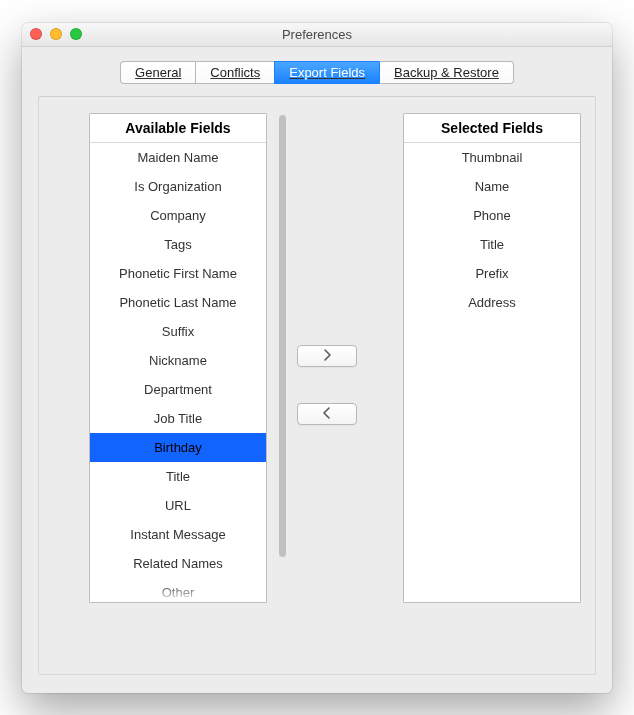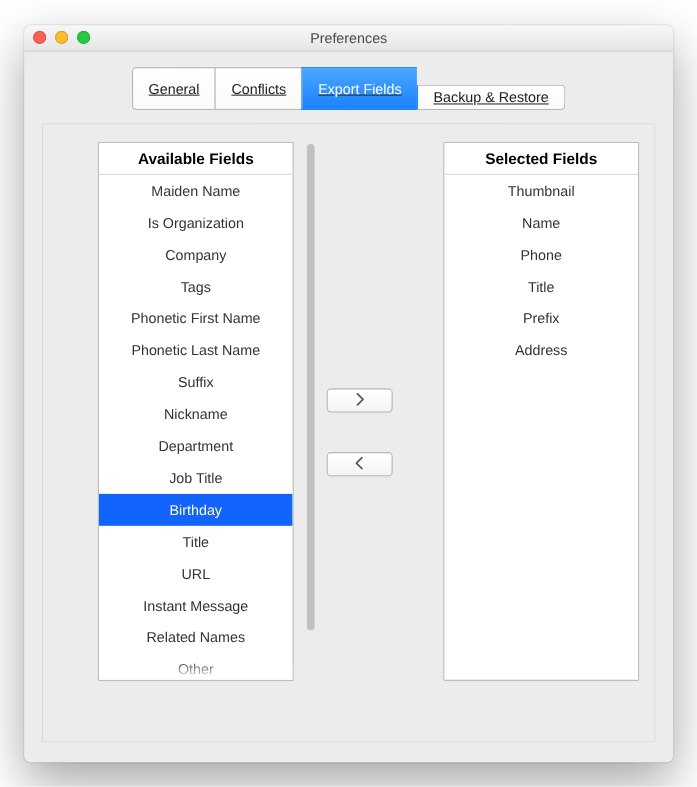--- a/index.html
+++ b/index.html
@@ -68,21 +68,21 @@
     cursor: pointer;
     border-right-width: 0;
   }
   .seg button:first-child { border-top-left-radius:4px; border-bottom-left-radius:4px; }
   .seg button:last-child  { border-right-width:1px; border-top-right-radius:4px; border-bottom-right-radius:4px; }
   .seg button.active {
     background: linear-gradient(#4aa6ff,#1b82ff);
     border-color: #1b82ff;
     color: #fff;
   }
-  .seg button.active + button { border-left-color:#1b82ff;margin-top:16px; }
+  .seg button.active + button { border-left-color:#1b82ff; }
 
   .panel {
     flex:1;
     margin: 6px 16px 18px 16px;
     background: #ececec;
     border: 1px solid #d7d7d7;
     border-top-color: #cdcdcd;
     border-radius: 2px;
     position: relative;
     padding: 16px 14px;
@@ -118,21 +118,21 @@
   .listbox li {
     text-align:center;
     font-size: 13px;
     color:#333;
     height: 29px; line-height: 29px;
     white-space: nowrap;
     cursor: default;
   }
   .listbox li.selected {
     background: #1264ff;
-    color: #fef9c3;
+    color: #000000;
   }
   .listbox .fade {
     position:absolute; left:0; right:0; bottom:0; height:18px;
     background: linear-gradient(rgba(255,255,255,0), #fff);
     pointer-events:none;
   }
 
   .scroll {
     width: 10px;
     height: 490px;

